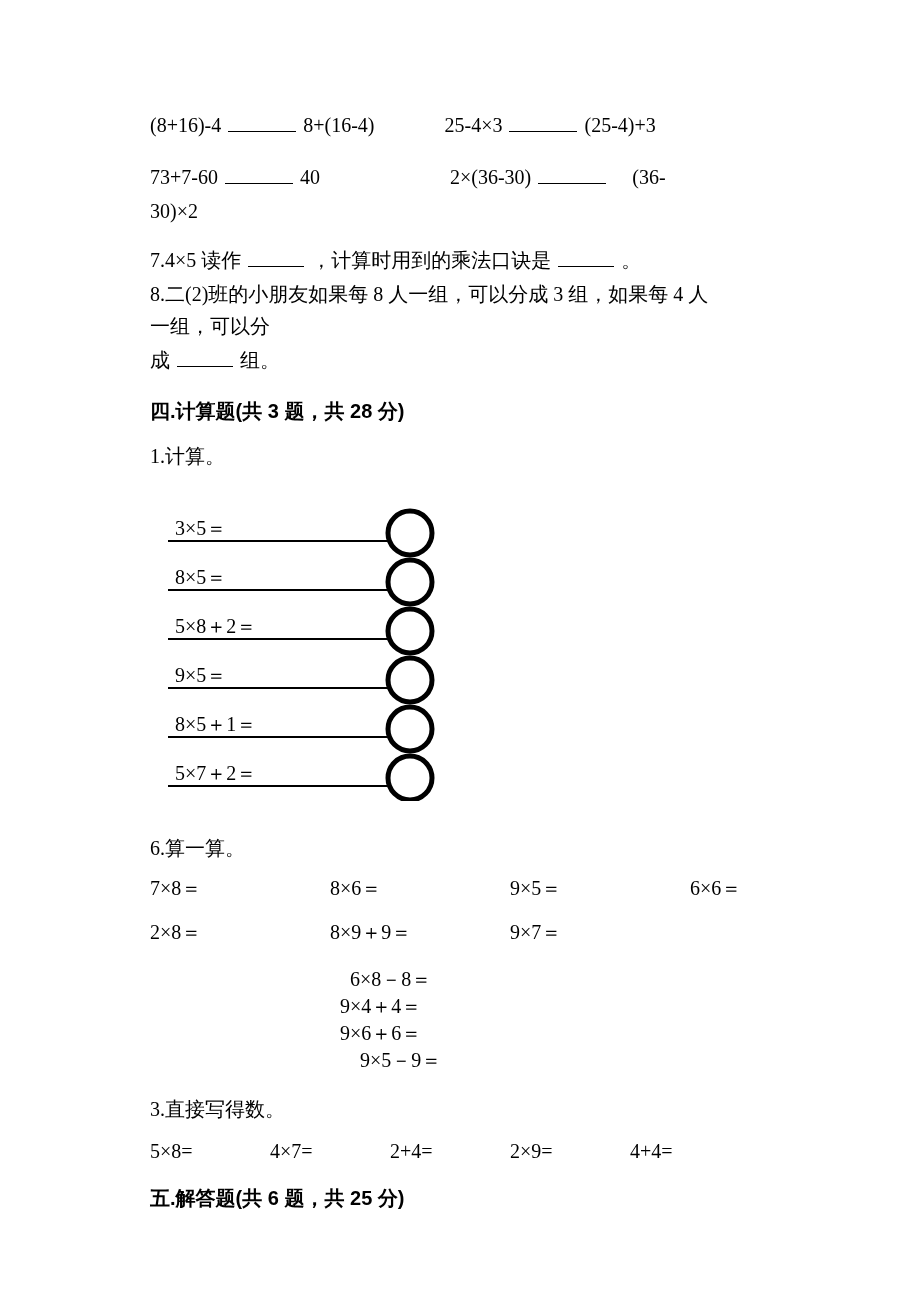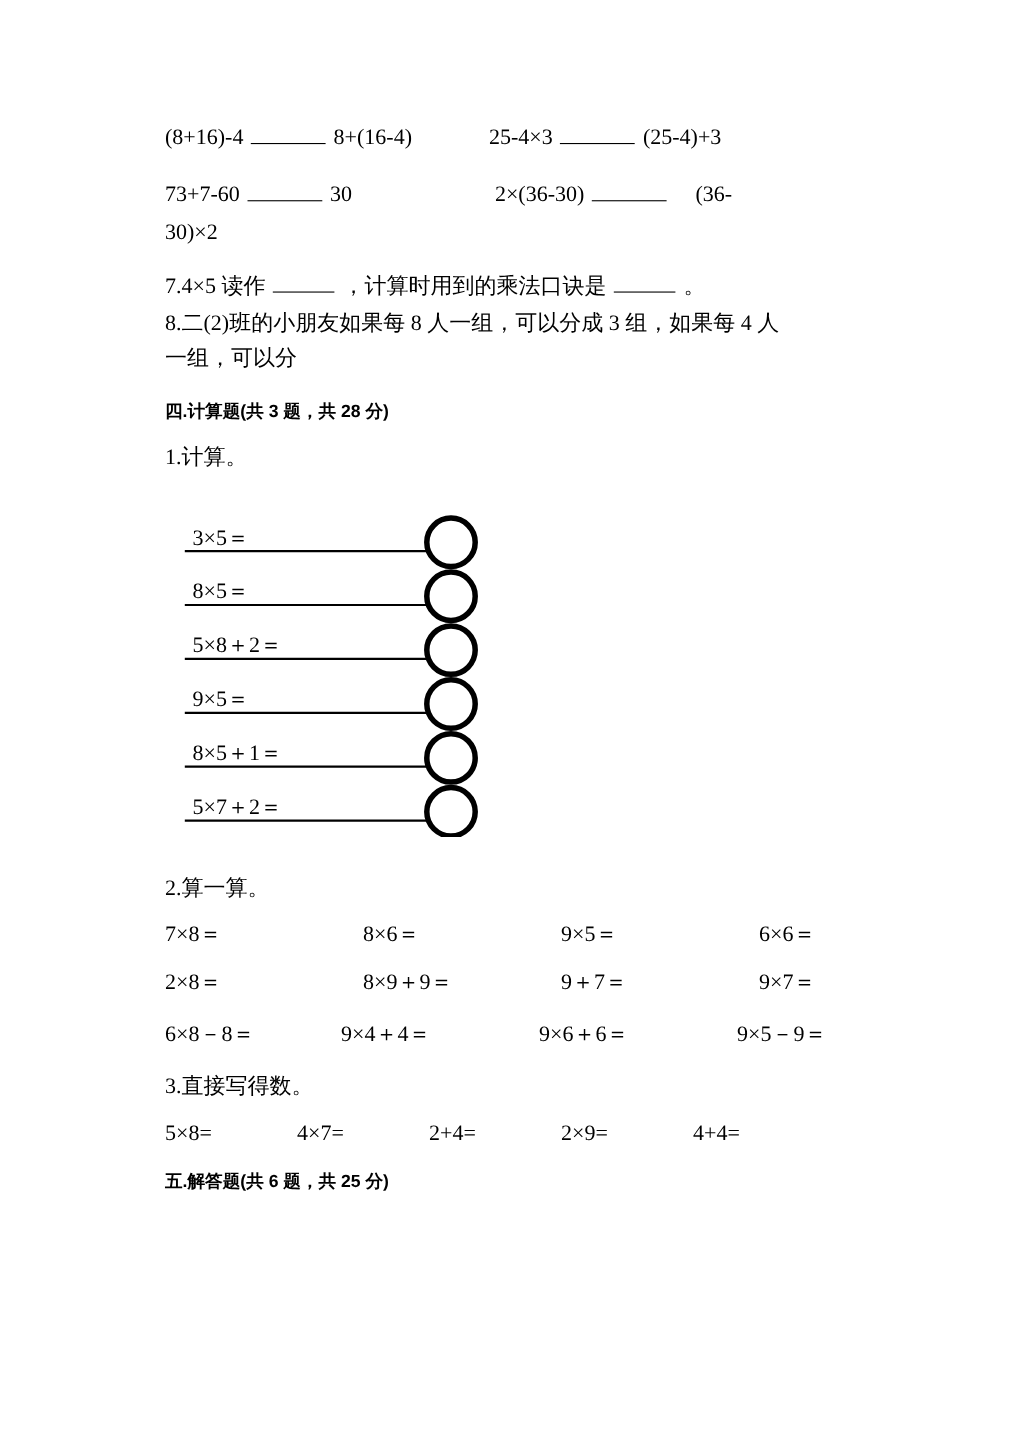--- a/index.html
+++ b/index.html
@@ -40,21 +40,21 @@
       border-bottom: 1px solid #000;
       width: 68px;
       height: 1em;
       vertical-align: baseline;
       margin: 0 2px;
     }
     .heading {
       font-family: "SimHei", "黑体", sans-serif;
       font-weight: bold;
       margin: 22px 0 14px 0;
-      font-size: 16px;
+      font-size: 20px;
     }
     .svgwrap {
       margin: 18px 0 10px 0;
     }
     .row4 {
       display: flex;
       margin: 10px 0;
       align-items: center;
     }
     .row4 > div {
@@ -87,39 +87,44 @@
     <span>8+(16-4)</span>
     <span class="gap40"></span>
     <span>25-4×3</span>
     <span class="blank-med"></span>
     <span>(25-4)+3</span>
   </div>
 
   <div class="line" style="margin-top:18px;">
     <span>73+7-60</span>
     <span class="blank-med"></span>
-    <span>30</span>
+    <span>40</span>
     <span class="gap100"></span>
     <span>2×(36-30)</span>
     <span class="blank-med"></span>
     <span class="gap14"></span>
     <span>(36-30)×2</span>
   </div>
 
   <div class="line-tight" style="margin-top:16px;">
     <span>7.4×5 读作</span>
     <span class="blank-short"></span>
     <span>，计算时用到的乘法口诀是</span>
     <span class="blank-short"></span>
     <span>。</span>
   </div>
 
   <div class="line-tight">
     <span>8.二(2)班的小朋友如果每 8 人一组，可以分成 3 组，如果每 4 人一组，可以分</span>
   </div>
+  <div class="line-tight">
+    <span>成</span>
+    <span class="blank-short"></span>
+    <span>组。</span>
+  </div>
 
   <div class="heading">四.计算题(共 3 题，共 28 分)</div>
   <div class="line">1.计算。</div>
 
   <div class="svgwrap">
     <svg width="320" height="310" viewBox="0 0 320 310">
       <g font-family="SimSun, serif" font-size="20" fill="#000">
 
         <g>
           <text x="25" y="44">3×5＝</text>
@@ -153,35 +158,34 @@
 
         <g>
           <text x="25" y="289">5×7＋2＝</text>
           <line x1="18" y1="295" x2="238" y2="295" stroke="#000" stroke-width="2"></line>
           <circle cx="260" cy="287" r="22" fill="#fff" stroke="#000" stroke-width="5"></circle>
         </g>
       </g>
     </svg>
   </div>
 
-  <div class="line" style="margin-top:30px;">2.算一算。</div>
+  <div class="line" style="margin-top:30px;">6.算一算。</div>
 
   <div class="row4">
     <div class="c0">7×8＝</div>
     <div class="c1">8×6＝</div>
     <div class="c2">9×5＝</div>
     <div class="c3">6×6＝</div>
   </div>
   <div class="row4" style="margin-top:17px;">
     <div class="c0">2×8＝</div>
     <div class="c1">8×9＋9＝</div>
-    <div class="c2">9＋7＝</div>
     <div class="c3">9×7＝</div>
   </div>
-  <div class="row4" style="margin-top:20px;">
+  <div class="row4" style="margin-top:20px;flex-direction:column;">
     <div class="c0" style="width:160px;">6×8－8＝</div>
     <div class="c1" style="width:180px;">9×4＋4＝</div>
     <div class="c2" style="width:180px;">9×6＋6＝</div>
     <div class="c3">9×5－9＝</div>
   </div>
 
   <div class="line" style="margin-top:18px;">3.直接写得数。</div>
 
   <div class="row5" style="margin-top:14px;">
     <div class="d0">5×8=</div>

